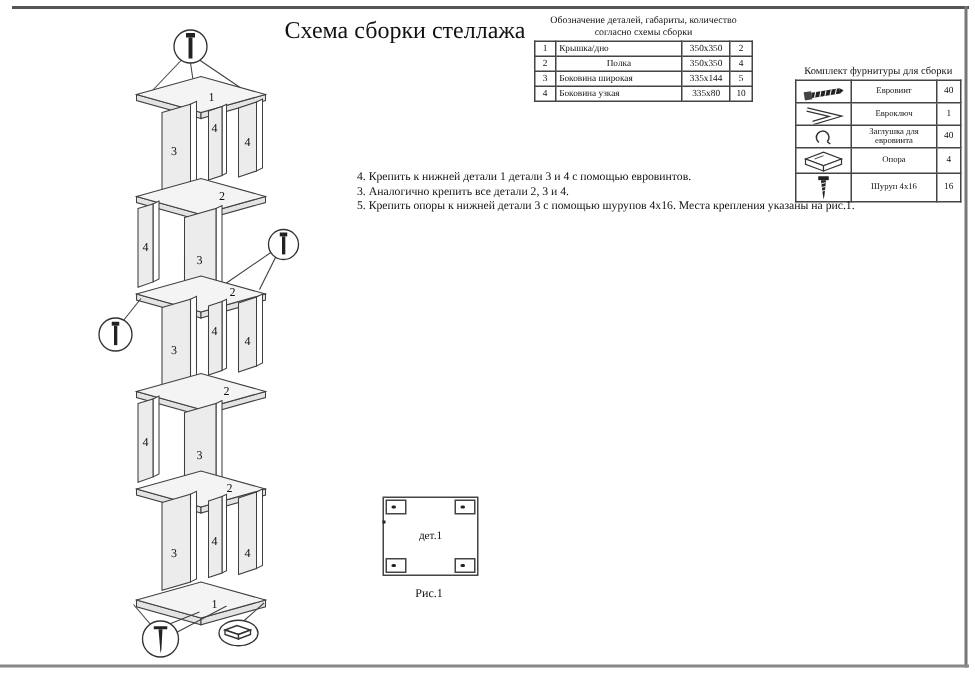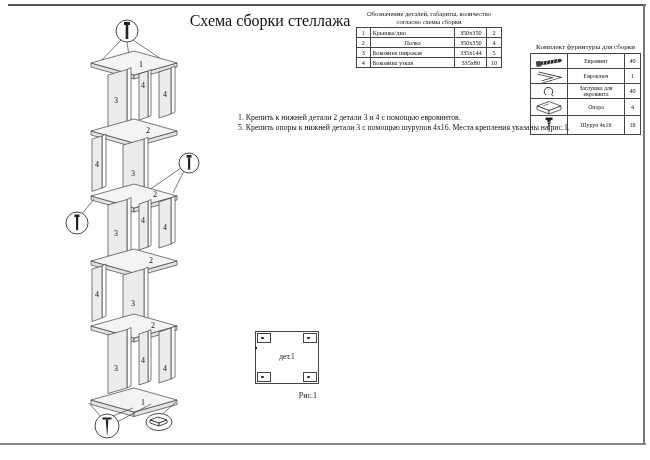--- a/index.html
+++ b/index.html
@@ -41,21 +41,21 @@
 
   
   .fig-wrap{left:253px;top:329px;width:80px;height:80px;}
   .fig-square{position:absolute;left:2px;top:2px;width:62px;height:51px;border:1px solid #444;background:#fff;}
   .bracket{position:absolute;width:12px;height:8px;border:1px solid #444;}
   .bracket .dot{position:absolute;left:3px;top:2.5px;width:2.5px;height:2.5px;border-radius:50%;background:#222;}
   .bk-tl{left:1px;top:1px;} .bk-tr{right:1px;top:1px;}
   .bk-bl{left:1px;bottom:1px;} .bk-br{right:1px;bottom:1px;}
   .fig-label{position:absolute;left:0;top:20px;width:62px;text-align:center;font-size:7.5px;font-family:Liberation Serif, serif;}
   .edge-tick{position:absolute;left:-1px;top:15px;width:2px;height:2px;background:#222;}
-  .fig-caption{position:absolute;left:2px;top:62px;width:62px;text-align:right;font-size:8px;}
+  .fig-caption{position:absolute;left:2px;top:62px;width:62px;text-align:center;font-size:8px;}
 
   
   .tower{left:40px;top:8px;}
   .pf{fill:#ececec;stroke:#3f3f3f;stroke-width:0.7;}
   .ps{fill:#ffffff;stroke:#3f3f3f;stroke-width:0.7;}
   .st{fill:#f4f4f4;stroke:#3f3f3f;stroke-width:0.7;}
   .sf{fill:#e3e3e3;stroke:#3f3f3f;stroke-width:0.7;}
   .cl{stroke:#3f3f3f;stroke-width:0.7;fill:none;}
   .cc{fill:#ffffff;stroke:#333;stroke-width:0.9;}
   .scr{fill:#222;stroke:none;}
@@ -171,21 +171,22 @@
         </svg>
       </td>
       <td class="c-name">Шуруп 4x16</td>
       <td class="c-qty">16</td>
     </tr>
   </tbody>
     </table>
 </div>
 
 <div class="abs instructions">
-  <div>1. Крепить к нижней детали 2 детали 3 и 4 с помощью евровинтов.</div>
+  <div>4. Крепить к нижней детали 1 детали 3 и 4 с помощью евровинтов.</div>
+  <div>3. Аналогично крепить все детали 2, 3 и 4.</div>
   <div>5. Крепить опоры к нижней детали 3 с помощью шурупов 4x16. Места крепления указаны на рис.1.</div>
 </div>
 
 <div class="abs fig-wrap">
   <div class="fig-square">
     <div class="bracket bk-tl">
         <div class="dot"></div>
       </div>
     <div class="bracket bk-tr">
         <div class="dot"></div>

